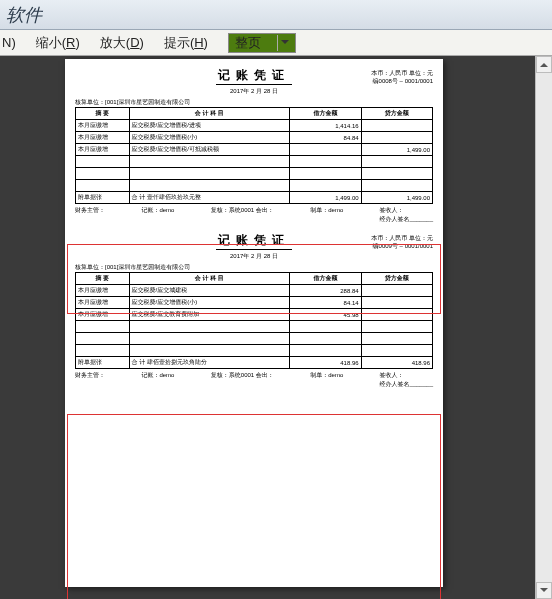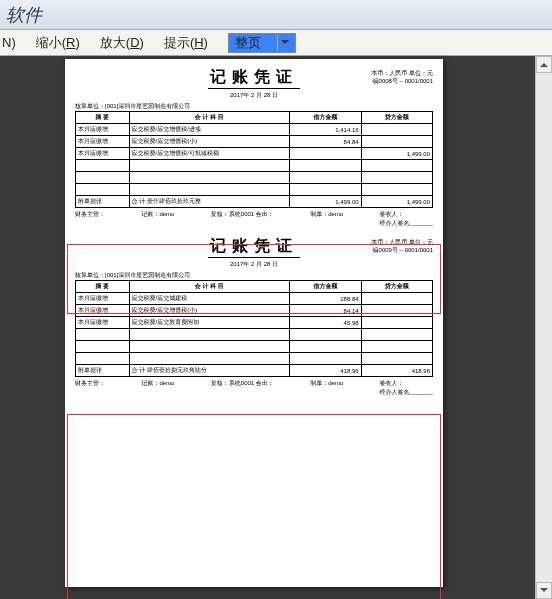--- a/index.html
+++ b/index.html
@@ -22,21 +22,21 @@
     background: #f3f3f0;
     border-bottom: 1px solid #aaa;
     display: flex; align-items: center; gap: 20px;
     padding: 0 4px 0 2px;
     font-size: 13px; color: #222;
   }
   .toolbar .btn { cursor: pointer; }
   .toolbar .underline { text-decoration: underline; }
   .toolbar .select {
     display: inline-flex; align-items: center;
-    border: 1px solid #888; background: #3b82f6;
+    border: 1px solid #888; background: #4d7c0f;
     height: 20px; padding: 0 2px 0 6px;
     font-size: 13px; gap: 16px;
   }
   .toolbar .select .caret {
     width: 16px; height: 16px; border-left: 1px solid #aaa;
     display: flex; align-items: center; justify-content: center;
   }
   .toolbar .select .caret::after {
     content: ""; border: 4px solid transparent; border-top-color: #333; margin-top: 3px;
   }
@@ -60,21 +60,21 @@
   .sbbtn.down::after { content:""; border:4px solid transparent; border-top-color:#555; margin-top:3px;}
 
   
   .redbox { position: absolute; border: 1px solid #d33; pointer-events: none; }
   .rb1 { left: 67px; top: 188px; width: 374px; height: 70px; }
   .rb2 { left: 67px; top: 358px; width: 374px; height: 222px; }
 
   
   .voucher { width: 100%; margin-bottom: 8px; }
   .vhead { text-align: center; position: relative; }
-  .vhead .title { font-size: 16px; font-weight: 700; letter-spacing: 6px; border-bottom: 1px solid #000; display: inline-block; padding: 0 2px; }
+  .vhead .title { font-size: 12px; font-weight: 700; letter-spacing: 6px; border-bottom: 1px solid #000; display: inline-block; padding: 0 2px; }
   .vhead .date { font-size: 6px; margin-top: 2px; }
   .vhead .right { position: absolute; right: 0; top: 2px; font-size: 6px; text-align: right; line-height: 1.4; }
   .company { font-size: 6px; margin: 2px 0 0 0; display:flex; justify-content: space-between; }
 
   table.grid { width: 100%; border-collapse: collapse; table-layout: fixed; font-size: 6px; }
   table.grid th, table.grid td { border: 1px solid #000; padding: 1px 2px; height: 12px; overflow: hidden; white-space: nowrap; }
   table.grid th { font-weight: 700; text-align: center; }
   .col-zy { width: 15%; }
   .col-km { width: 45%; }
   .col-jf { width: 20%; text-align: right; }

